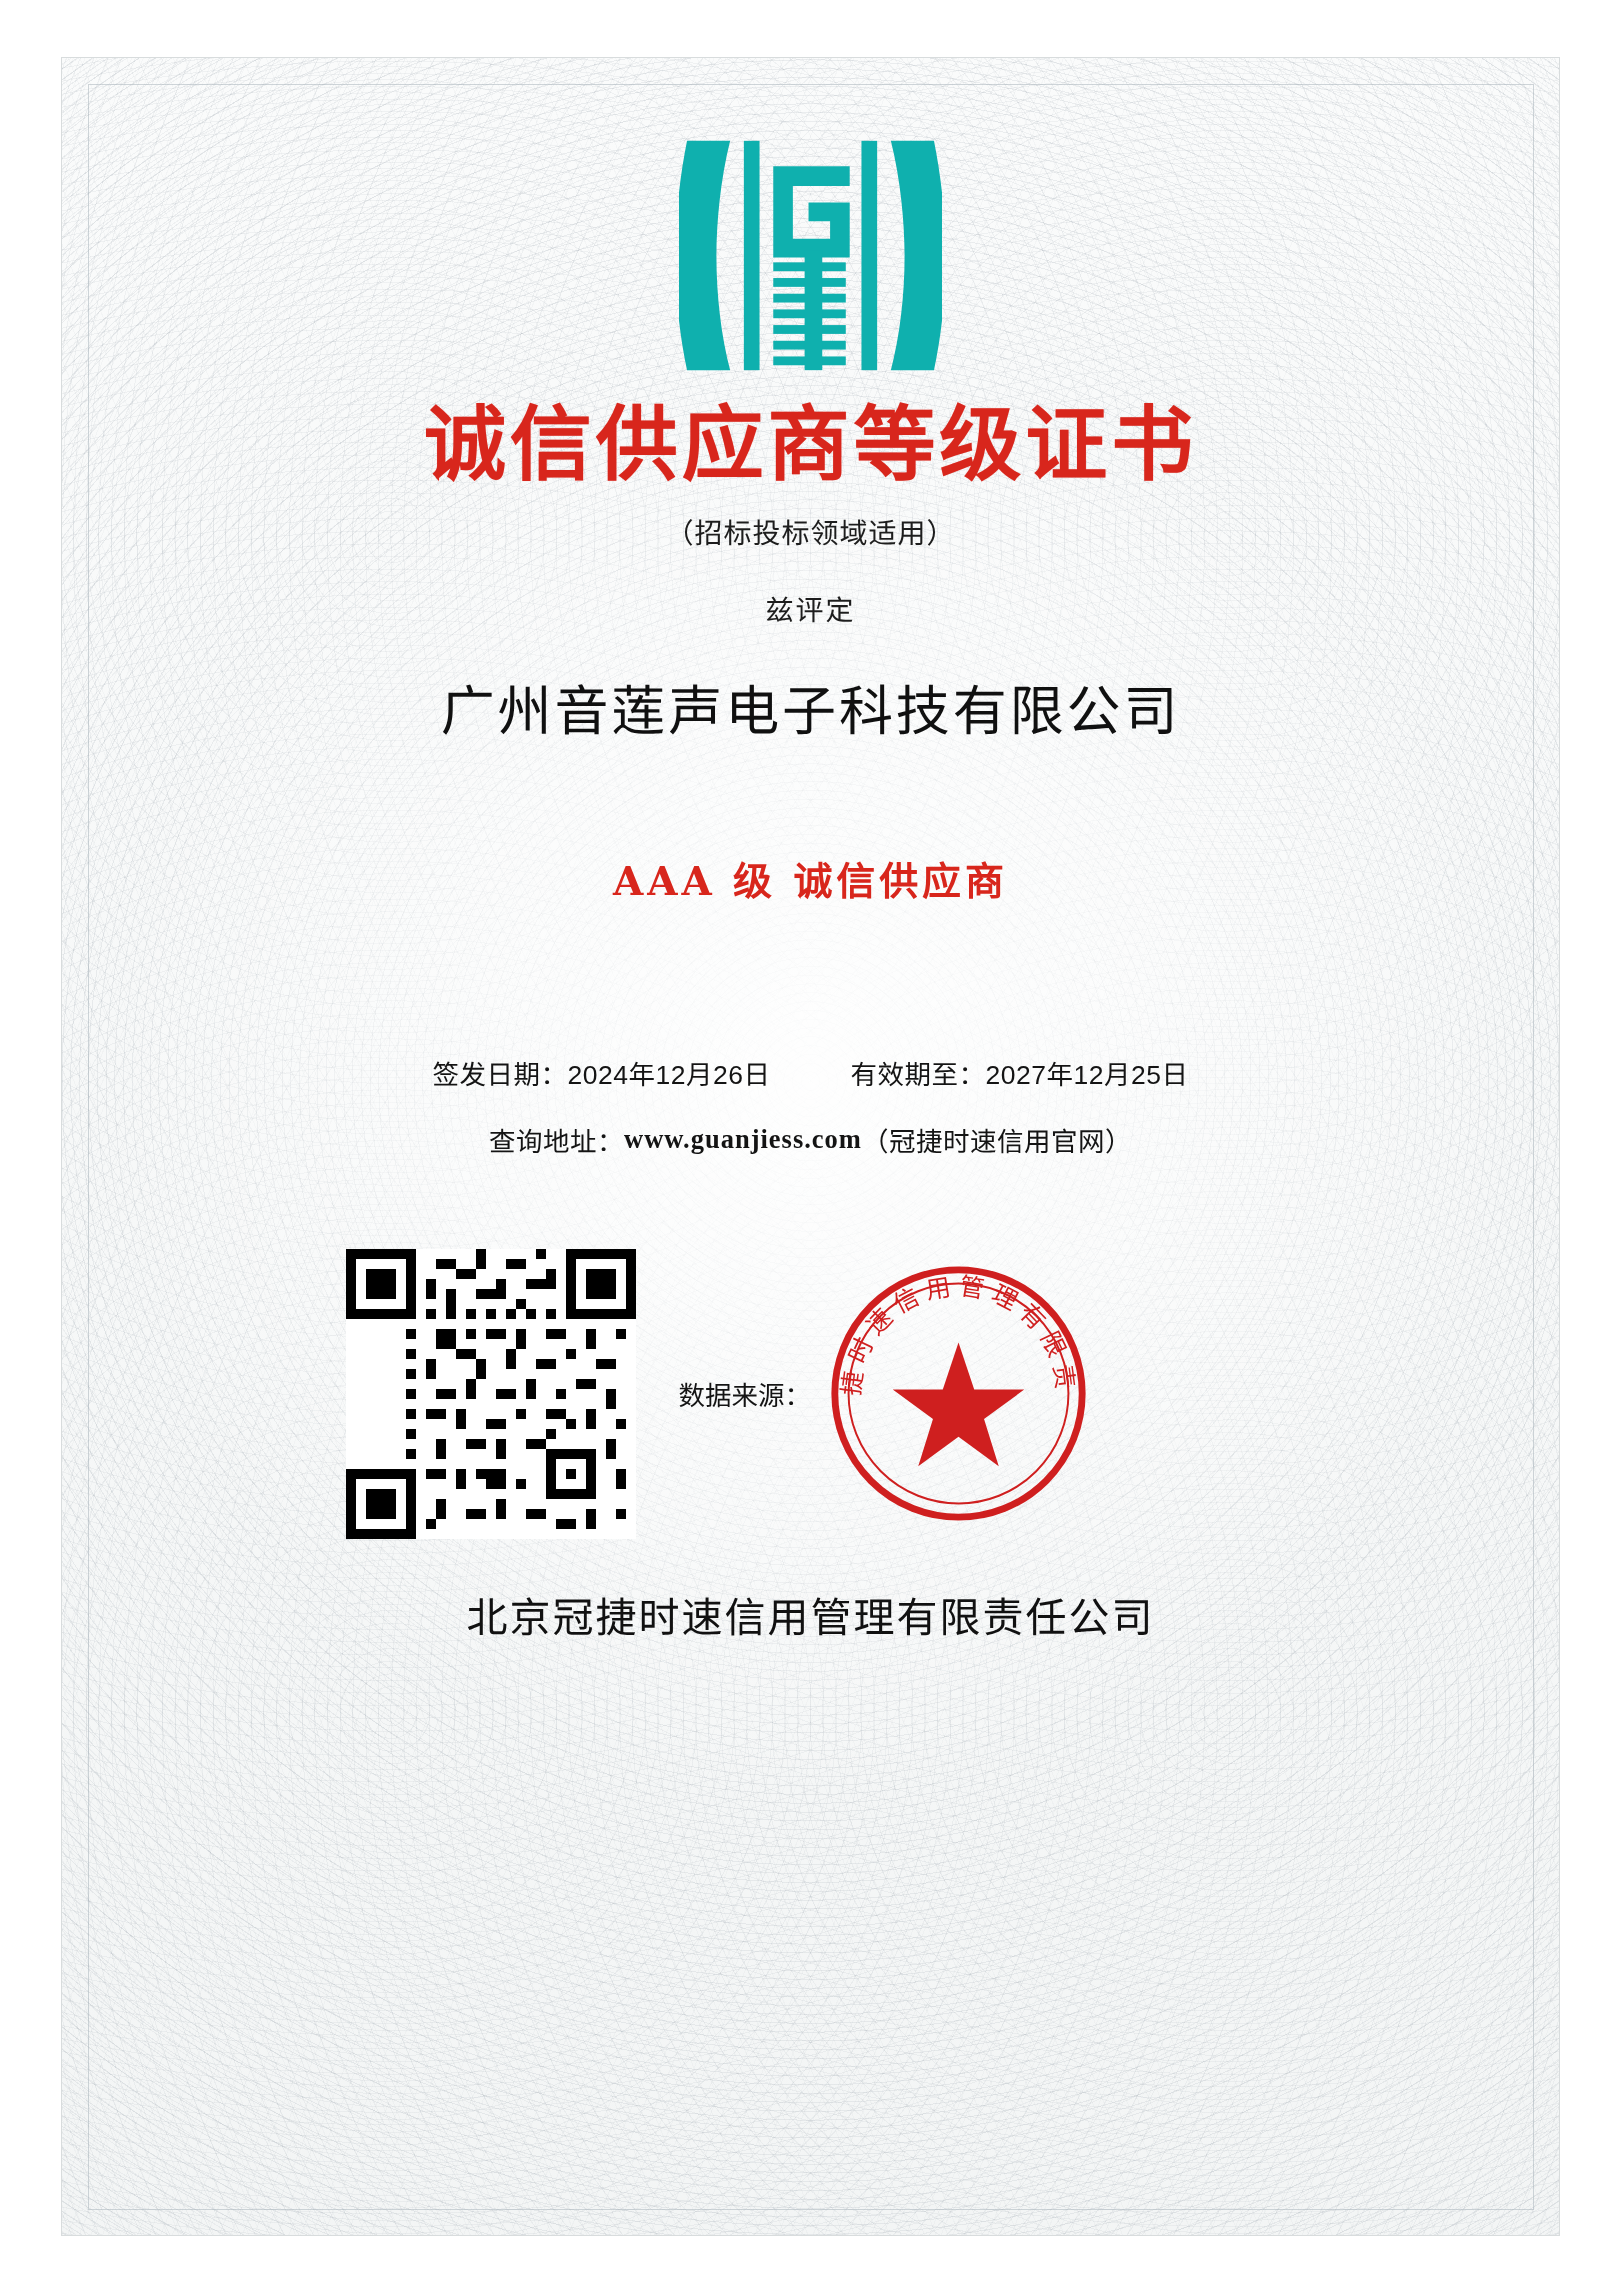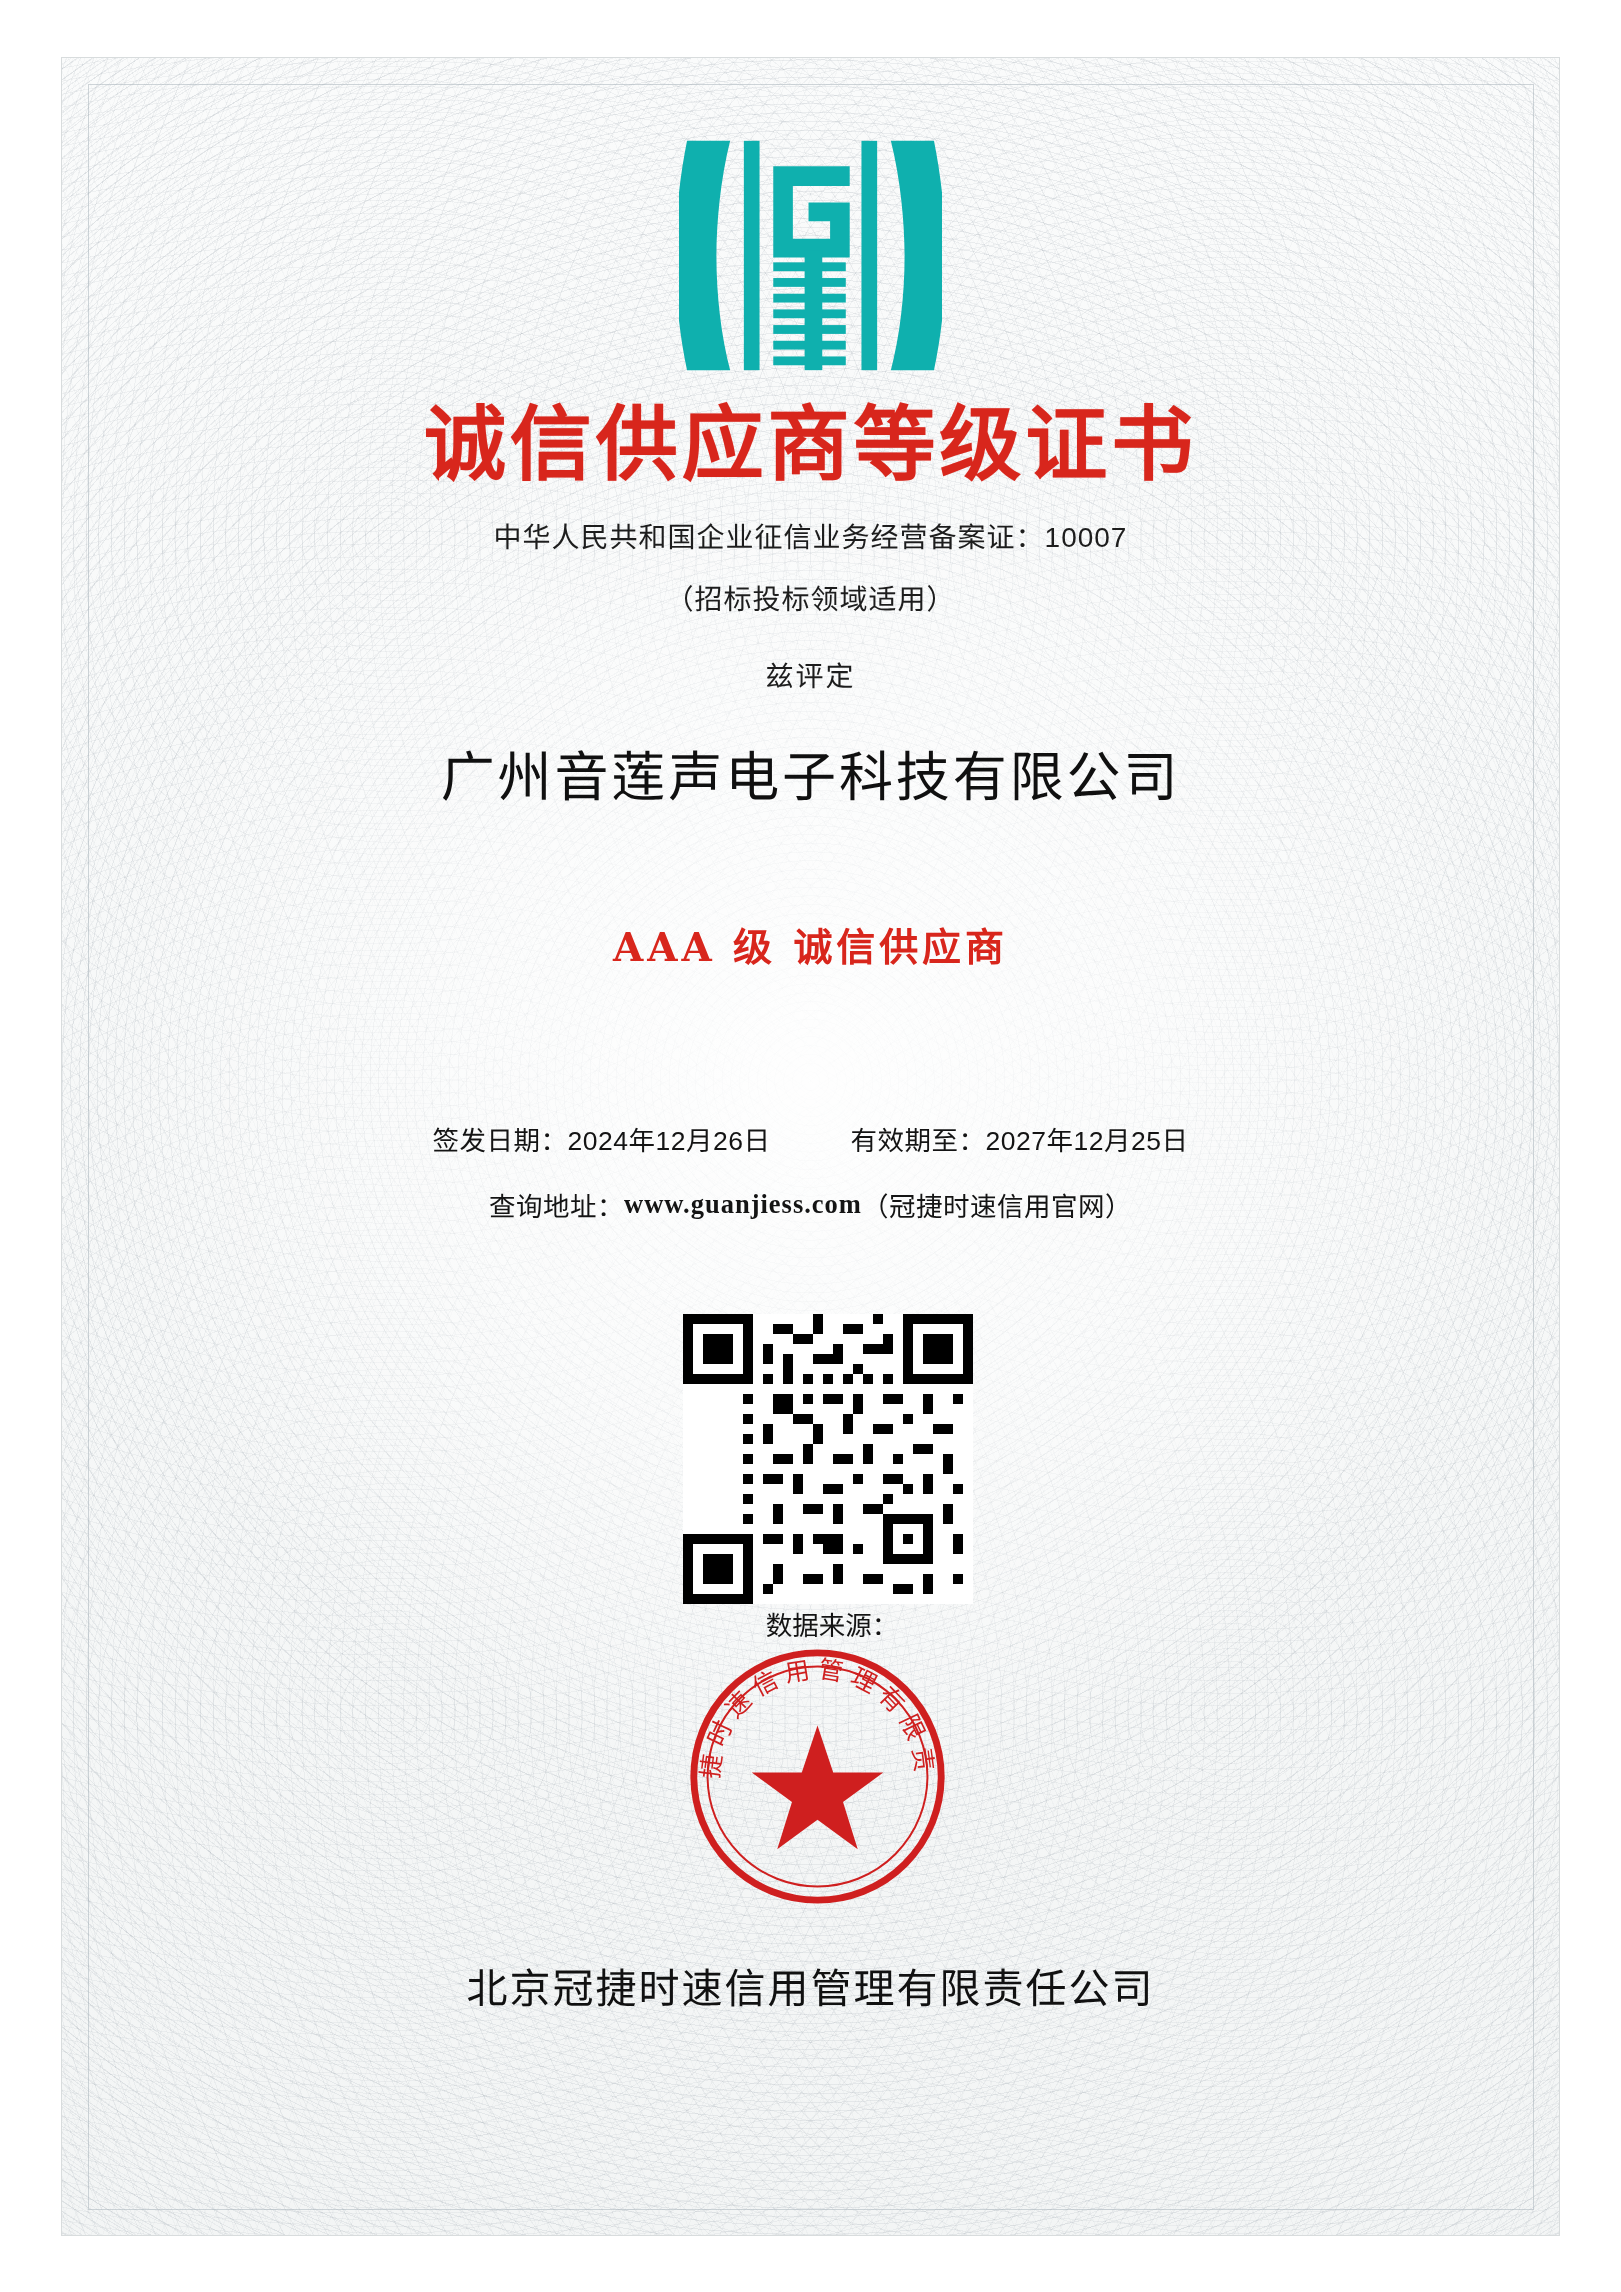--- a/index.html
+++ b/index.html
@@ -161,21 +161,20 @@
   }
 
   
   .bottom-row {
     margin-top: 90px;
     width: 1000px;
     display: flex;
     align-items: center;
     justify-content: flex-start;
     gap: 0;
-    flex-direction: column;
   }
 
   .qr {
     width: 290px;
     height: 290px;
     margin-left: 35px;
     flex: 0 0 auto;
     background: #ffffff;
   }
 
@@ -241,21 +240,20 @@
 
           <g fill="#0fb0ae">
             <rect x="150" y="34" width="0" height="0"></rect>
             <rect x="128" y="120" width="18" height="122"></rect>
           </g>
         </svg>
       </div>
 
       <div class="main-title">诚信供应商等级证书</div>
 
-      <div class="subtitle-1">中华人民共和国企业征信业务经营备案证：10007</div>
       <div class="subtitle-2">（招标投标领域适用）</div>
 
 
       <div class="hereby">兹评定</div>
 
       <div class="company-name">广州音莲声电子科技有限公司</div>
 
       <div class="grade">AAA 级  诚信供应商</div>
 
       <div class="meta-block">

